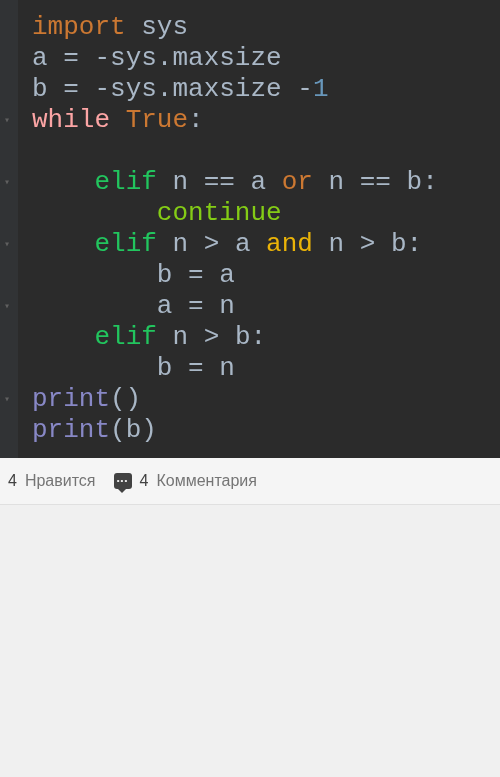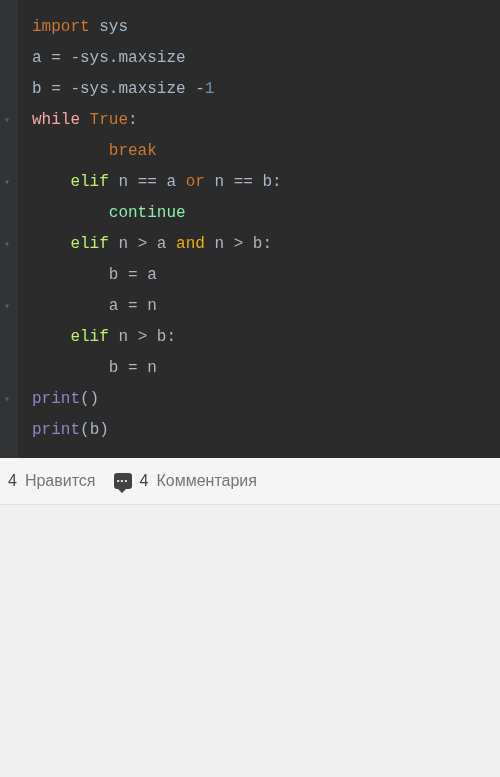--- a/index.html
+++ b/index.html
@@ -29,32 +29,32 @@
       color: #606060;
       font-size: 10px;
       line-height: 1;
       cursor: pointer;
     }
     .code-content {
       position: relative;
       padding-left: 12px;
     }
     .code-line {
-      font-size: 16px;
+      font-size: 26px;
       line-height: 31px;
       white-space: pre;
       color: #a9b7c6;
       font-family: Consolas, Monaco, 'Courier New', monospace;
     }
     .kw-import { color: #cc7832; }
     .kw-while { color: #fca5a5; }
     .kw-if { color: #cc7832; }
-    .kw-elif { color: #bef264; }
+    .kw-elif { color: #22c55e; }
     .kw-break { color: #cc7832; }
-    .kw-continue { color: #86efac; }
+    .kw-continue { color: #84cc16; }
     .kw-true { color: #cc7832; }
     .kw-and { color: #eab308; text-align: center; }
     .kw-or { color: #cc7832; }
     .var { color: #a9b7c6; }
     .num { color: #6897bb; }
     .builtin { color: #8888c6; }
     .func-int { color: #cc5555; }
     .op { color: #a9b7c6; }
     .social-bar {
       background: #f5f5f5;
@@ -112,21 +112,21 @@
 </head>
 <body>
 
 <div class="code-editor">
   <div class="gutter"></div>
   <div class="code-content" id="code-content">
       <div class="code-line"><span class="kw-import">import </span><span class="var">sys</span></div>
       <div class="code-line"><span class="var">a </span><span class="op">= </span><span class="op">-</span><span class="var">sys.maxsize</span></div>
       <div class="code-line"><span class="var">b </span><span class="op">= </span><span class="op">-</span><span class="var">sys.maxsize </span><span class="op">-</span><span class="num">1</span></div>
       <div class="code-line"><span class="kw-while">while </span><span class="kw-true">True</span><span class="op">:</span></div>
-      <div class="code-line"><span class="indent">        </span><span class="kw-break">break</span></div>
+      <div class="code-line"><span class="indent">        </span></div>
       <div class="code-line"><span class="indent">    </span><span class="kw-elif">elif </span><span class="var">n </span><span class="op">== </span><span class="var">a </span><span class="kw-or">or </span><span class="var">n </span><span class="op">== </span><span class="var">b</span><span class="op">:</span></div>
       <div class="code-line"><span class="indent">        </span><span class="kw-continue">continue</span></div>
       <div class="code-line"><span class="indent">    </span><span class="kw-elif">elif </span><span class="var">n </span><span class="op">&gt; </span><span class="var">a </span><span class="kw-and">and </span><span class="var">n </span><span class="op">&gt; </span><span class="var">b</span><span class="op">:</span></div>
       <div class="code-line"><span class="indent">        </span><span class="var">b </span><span class="op">= </span><span class="var">a</span></div>
       <div class="code-line"><span class="indent">        </span><span class="var">a </span><span class="op">= </span><span class="var">n</span></div>
       <div class="code-line"><span class="indent">    </span><span class="kw-elif">elif </span><span class="var">n </span><span class="op">&gt; </span><span class="var">b</span><span class="op">:</span></div>
       <div class="code-line"><span class="indent">        </span><span class="var">b </span><span class="op">= </span><span class="var">n</span></div>
       <div class="code-line"><span class="builtin">print</span><span class="op">()</span></div>
       <div class="code-line"><span class="builtin">print</span><span class="op">(</span><span class="var">b</span><span class="op">)</span></div>
     </div>

